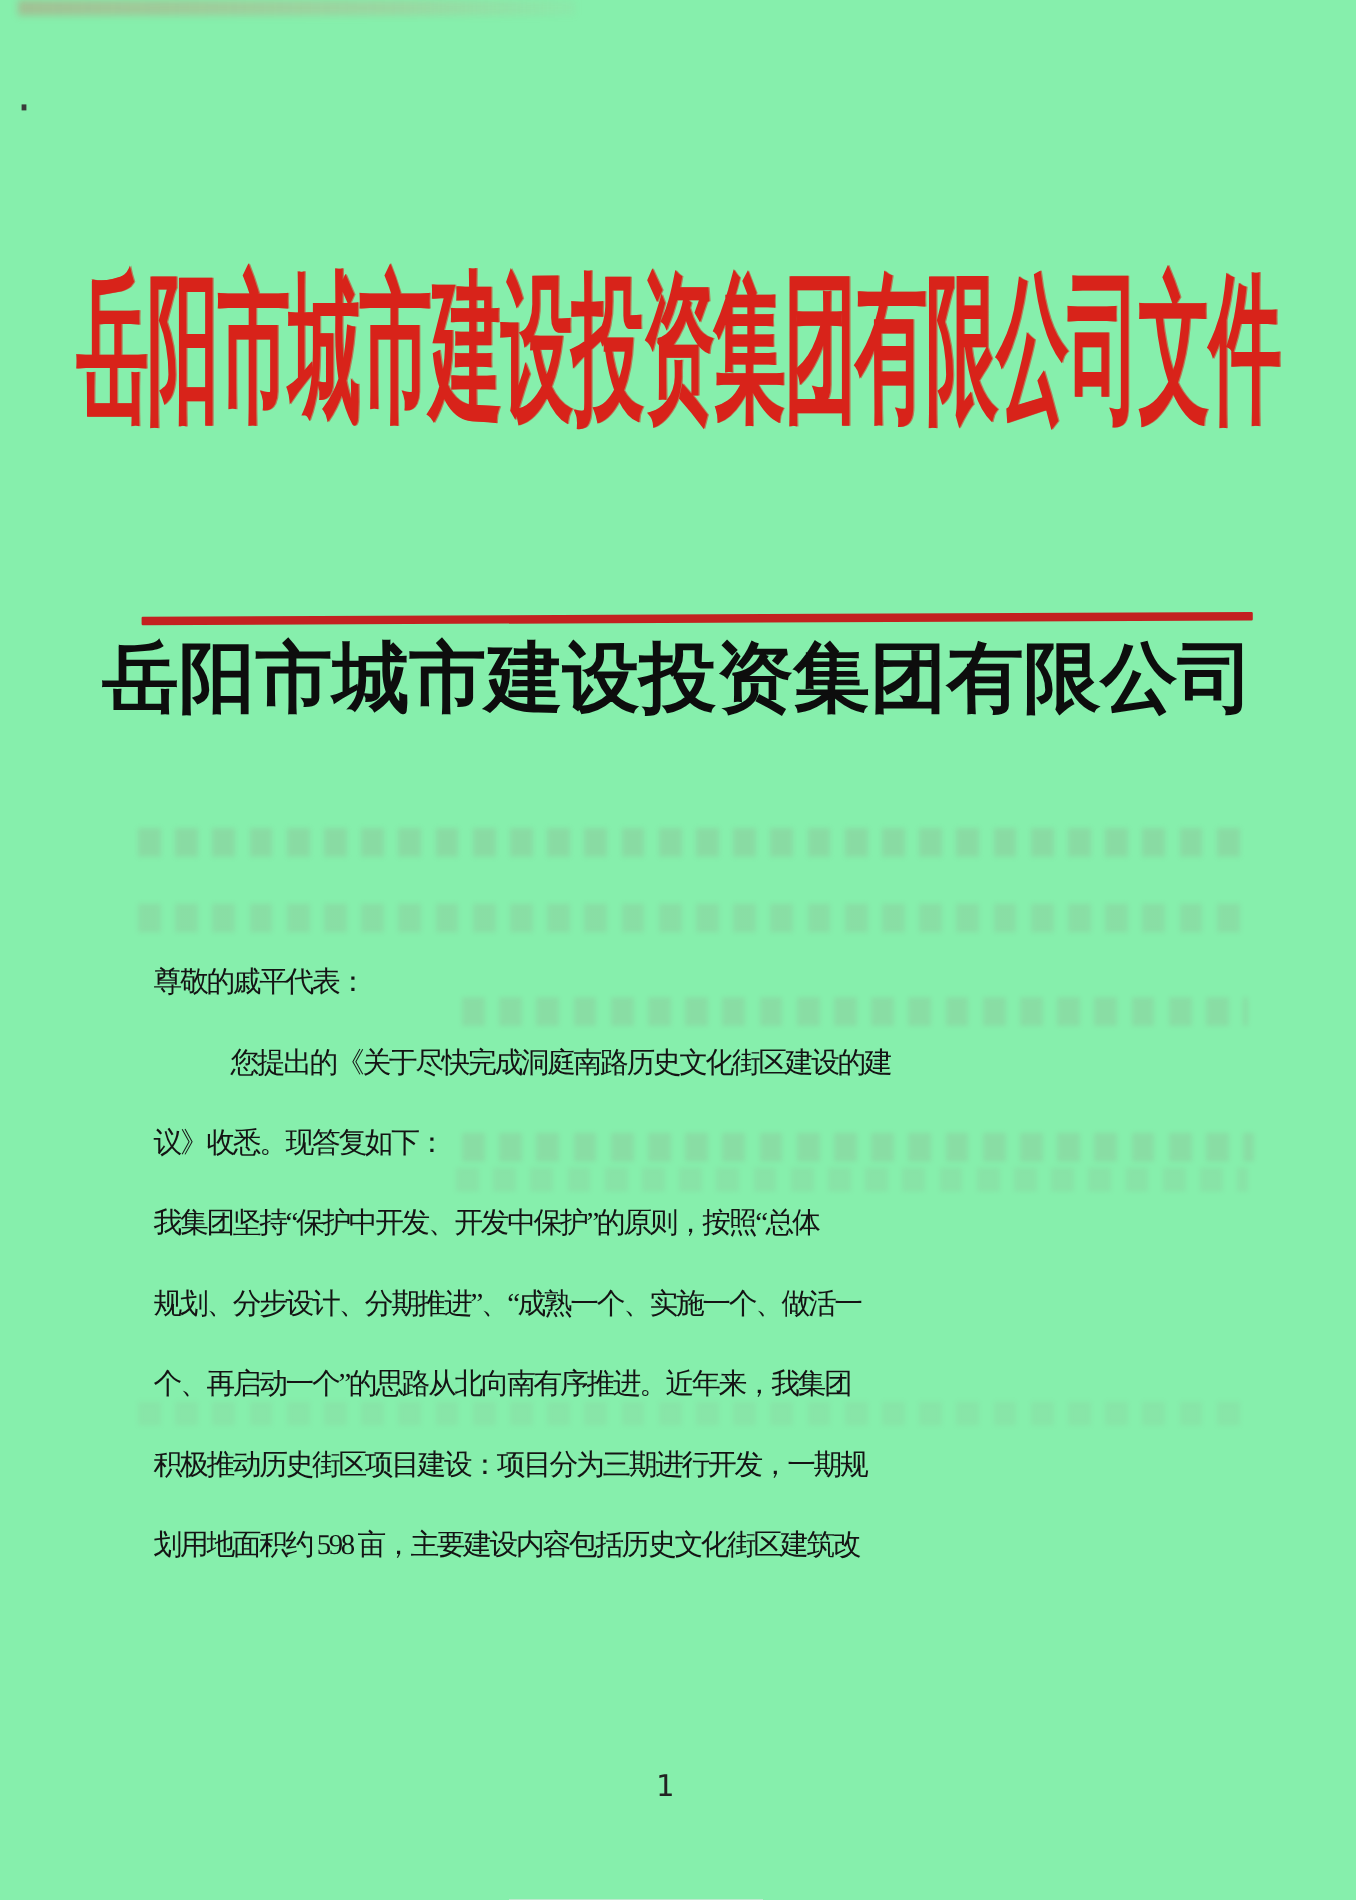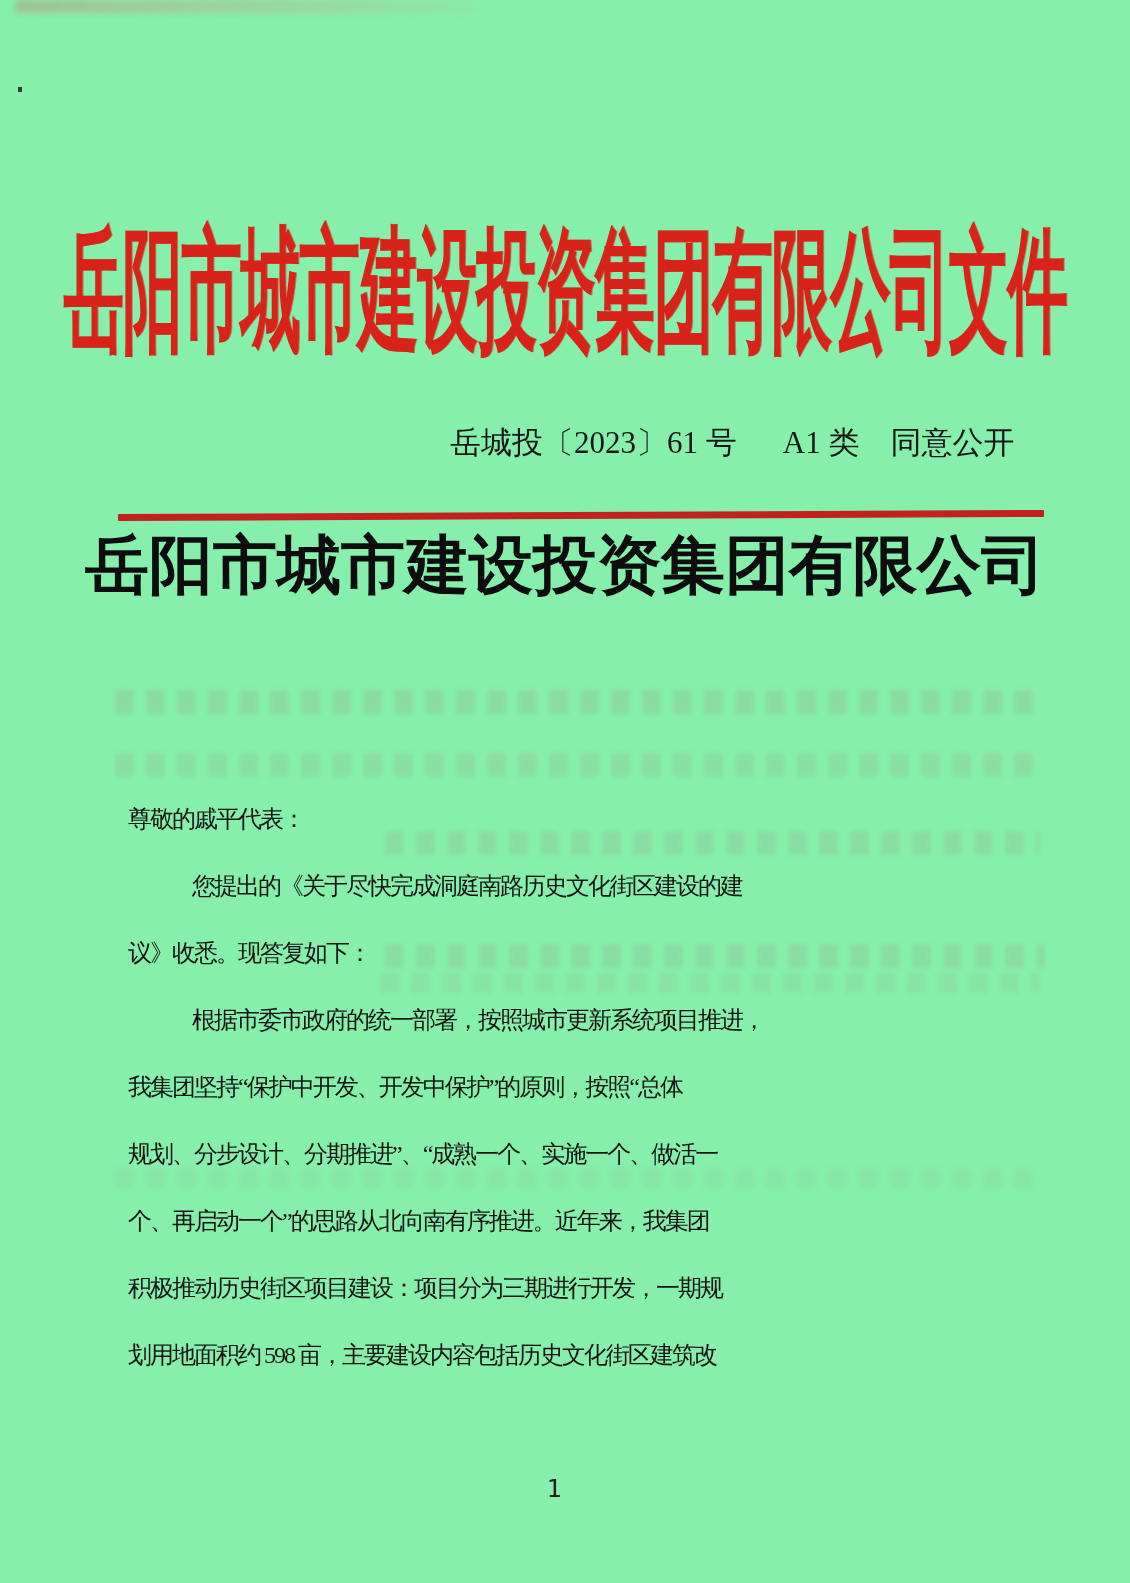--- a/index.html
+++ b/index.html
@@ -129,43 +129,38 @@
 </head>
 <body>
 
 <div class="page">
 
   <div class="top-smudge"></div>
   <div class="speck"></div>
 
   <div class="red-header">岳阳市城市建设投资集团有限公司文件</div>
 
-  <div class="doc-meta">
-    <span>岳城投〔2023〕61 号</span>
-    <span>A1 类　同意公开</span>
-  </div>
 
   <div class="red-divider"></div>
 
   <div class="doc-title">
     <div>岳阳市城市建设投资集团有限公司</div>
   </div>
 
   <div class="ghost g1"></div>
   <div class="ghost g2"></div>
   <div class="ghost g3"></div>
   <div class="ghost g4"></div>
   <div class="ghost g5"></div>
   <div class="ghost g6"></div>
 
   <div class="body-text">
       <div class="body-line">尊敬的戚平代表：</div>
       <div class="body-line indent">您提出的《关于尽快完成洞庭南路历史文化街区建设的建</div>
       <div class="body-line">议》收悉。现答复如下：</div>
-      <div class="body-line indent">根据市委市政府的统一部署，按照城市更新系统项目推进，</div>
       <div class="body-line">我集团坚持“保护中开发、开发中保护”的原则，按照“总体</div>
       <div class="body-line">规划、分步设计、分期推进”、“成熟一个、实施一个、做活一</div>
       <div class="body-line">个、再启动一个”的思路从北向南有序推进。近年来，我集团</div>
       <div class="body-line">积极推动历史街区项目建设：项目分为三期进行开发，一期规</div>
       <div class="body-line">划用地面积约 598 亩，主要建设内容包括历史文化街区建筑改</div>
     </div>
 
   <div class="page-num">1</div>
 
 </div>

